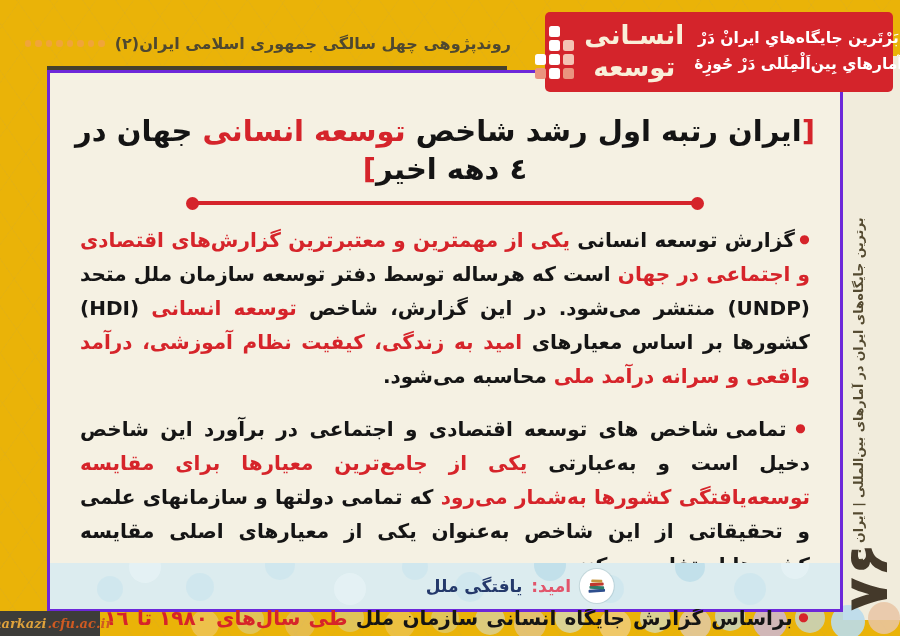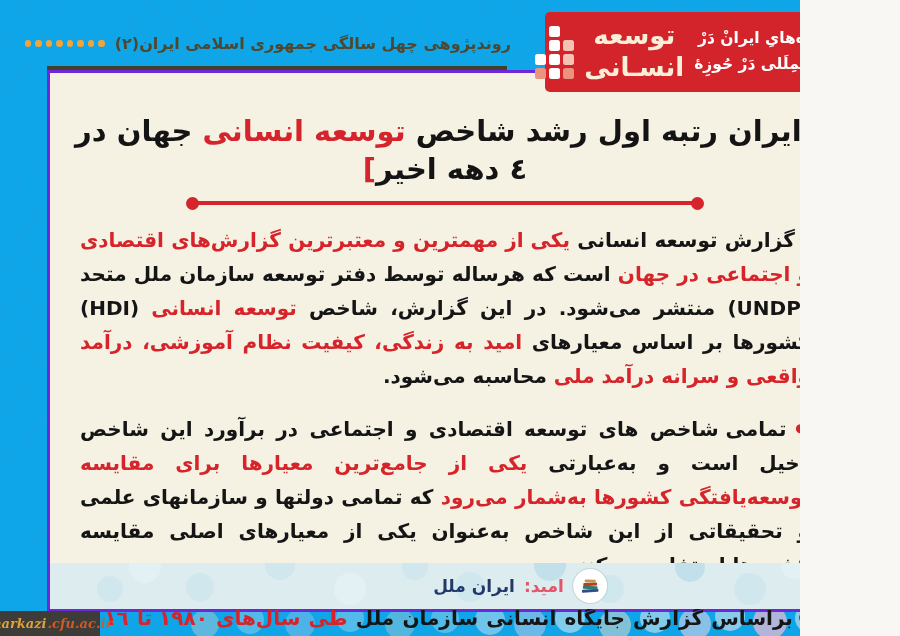--- a/index.html
+++ b/index.html
@@ -1,17 +1,17 @@
 <!DOCTYPE html>
 <html lang="fa"><head>
 <meta charset="utf-8">
 <style>
   html,body{margin:0;padding:0;}
   body{width:900px;height:636px;background:#f8f7f3;font-family:"DejaVu Sans",sans-serif;}
-  .page{position:relative;width:800px;height:636px;overflow:hidden;background:#0ea5e9;}
+  .page{position:relative;width:900px;height:636px;overflow:hidden;background:#eab308;}
   
   .page::before{content:"";position:absolute;inset:0;z-index:0;
     background:
       repeating-linear-gradient(55deg, rgba(160,150,120,.07) 0 1px, transparent 1px 27px),
       repeating-linear-gradient(-55deg, rgba(160,150,120,.06) 0 1px, transparent 1px 31px);}
   .right-margin{position:absolute;z-index:1;left:843px;right:0;top:56px;bottom:16px;background:#f1ecdc;}
 
   
   .header-left{position:absolute;z-index:3;left:33px;top:34px;width:478px;
     display:flex;direction:rtl;align-items:center;gap:10px;}
@@ -93,22 +93,22 @@
       </div>
   </div>
   <div class="header-underline"></div>
 
   <div class="banner">
     <div class="banner-small">
       <div>بَرْتَرین جایگاه‌هایِ ایرانْ دَرْ</div>
       <div>آمارهایِ بِین‌اَلْمِلَلی دَرْ حُوزِهٔ</div>
     </div>
     <div class="banner-big">
+      <div>انسـانی</div>
       <div>توسعه</div>
-      <div>انسـانی</div>
     </div>
     <div class="banner-icon">
       <div class="col">
           <div class="sq sq-l"></div>
           <div class="sq sq-l"></div>
           <div class="sq sq-s"></div>
         </div>
       <div class="col">
           <div class="sq sq-w"></div>
           <div class="sq sq-w"></div>
@@ -138,21 +138,21 @@
       <div class="source-group">
         <div class="source-icon-circle">
           <svg width="22" height="22" viewBox="0 0 24 24" aria-hidden="true">
             <rect x="3" y="15.5" width="18" height="3.4" rx="1" fill="#2e4e8e" transform="rotate(-4 12 17)"></rect>
             <rect x="4" y="12" width="16" height="3.4" rx="1" fill="#2f7d6a" transform="rotate(3 12 13.5)"></rect>
             <rect x="4.5" y="8.4" width="15" height="3.4" rx="1" fill="#c0392f" transform="rotate(-3 12 10)"></rect>
             <rect x="6" y="5" width="12" height="3.2" rx="1" fill="#c8963f" transform="rotate(2 12 6.5)"></rect>
           </svg>
         </div>
         <span class="source-label">امید:</span>
-        <span class="source-value">ایران ملل</span>
+        <span class="source-value">یافتگی ملل</span>
       </div>
     <div class="bubble" style="left: 47px; top: 13px; width: 26px; height: 26px; background: rgb(205, 230, 237); opacity: 0.8;"></div>
         <div class="bubble" style="left: 79px; top: -12px; width: 32px; height: 32px; background: rgb(230, 243, 245); opacity: 0.8;"></div>
         <div class="bubble" style="left: 136px; top: 10px; width: 28px; height: 28px; background: rgb(205, 230, 237); opacity: 0.8;"></div>
         <div class="bubble" style="left: 215px; top: -13px; width: 30px; height: 30px; background: rgb(205, 230, 237); opacity: 0.8;"></div>
         <div class="bubble" style="left: 284px; top: 10px; width: 32px; height: 32px; background: rgb(230, 243, 245); opacity: 0.8;"></div>
         <div class="bubble" style="left: 352px; top: -9px; width: 26px; height: 26px; background: rgb(205, 230, 237); opacity: 0.8;"></div>
         <div class="bubble" style="left: 405px; top: 9px; width: 30px; height: 30px; background: rgb(205, 230, 237); opacity: 0.8;"></div>
         <div class="bubble" style="left: 484px; top: -14px; width: 32px; height: 32px; background: rgb(188, 221, 233); opacity: 0.8;"></div>
         <div class="bubble" style="left: 546px; top: 12px; width: 28px; height: 28px; background: rgb(205, 230, 237); opacity: 0.8;"></div>

